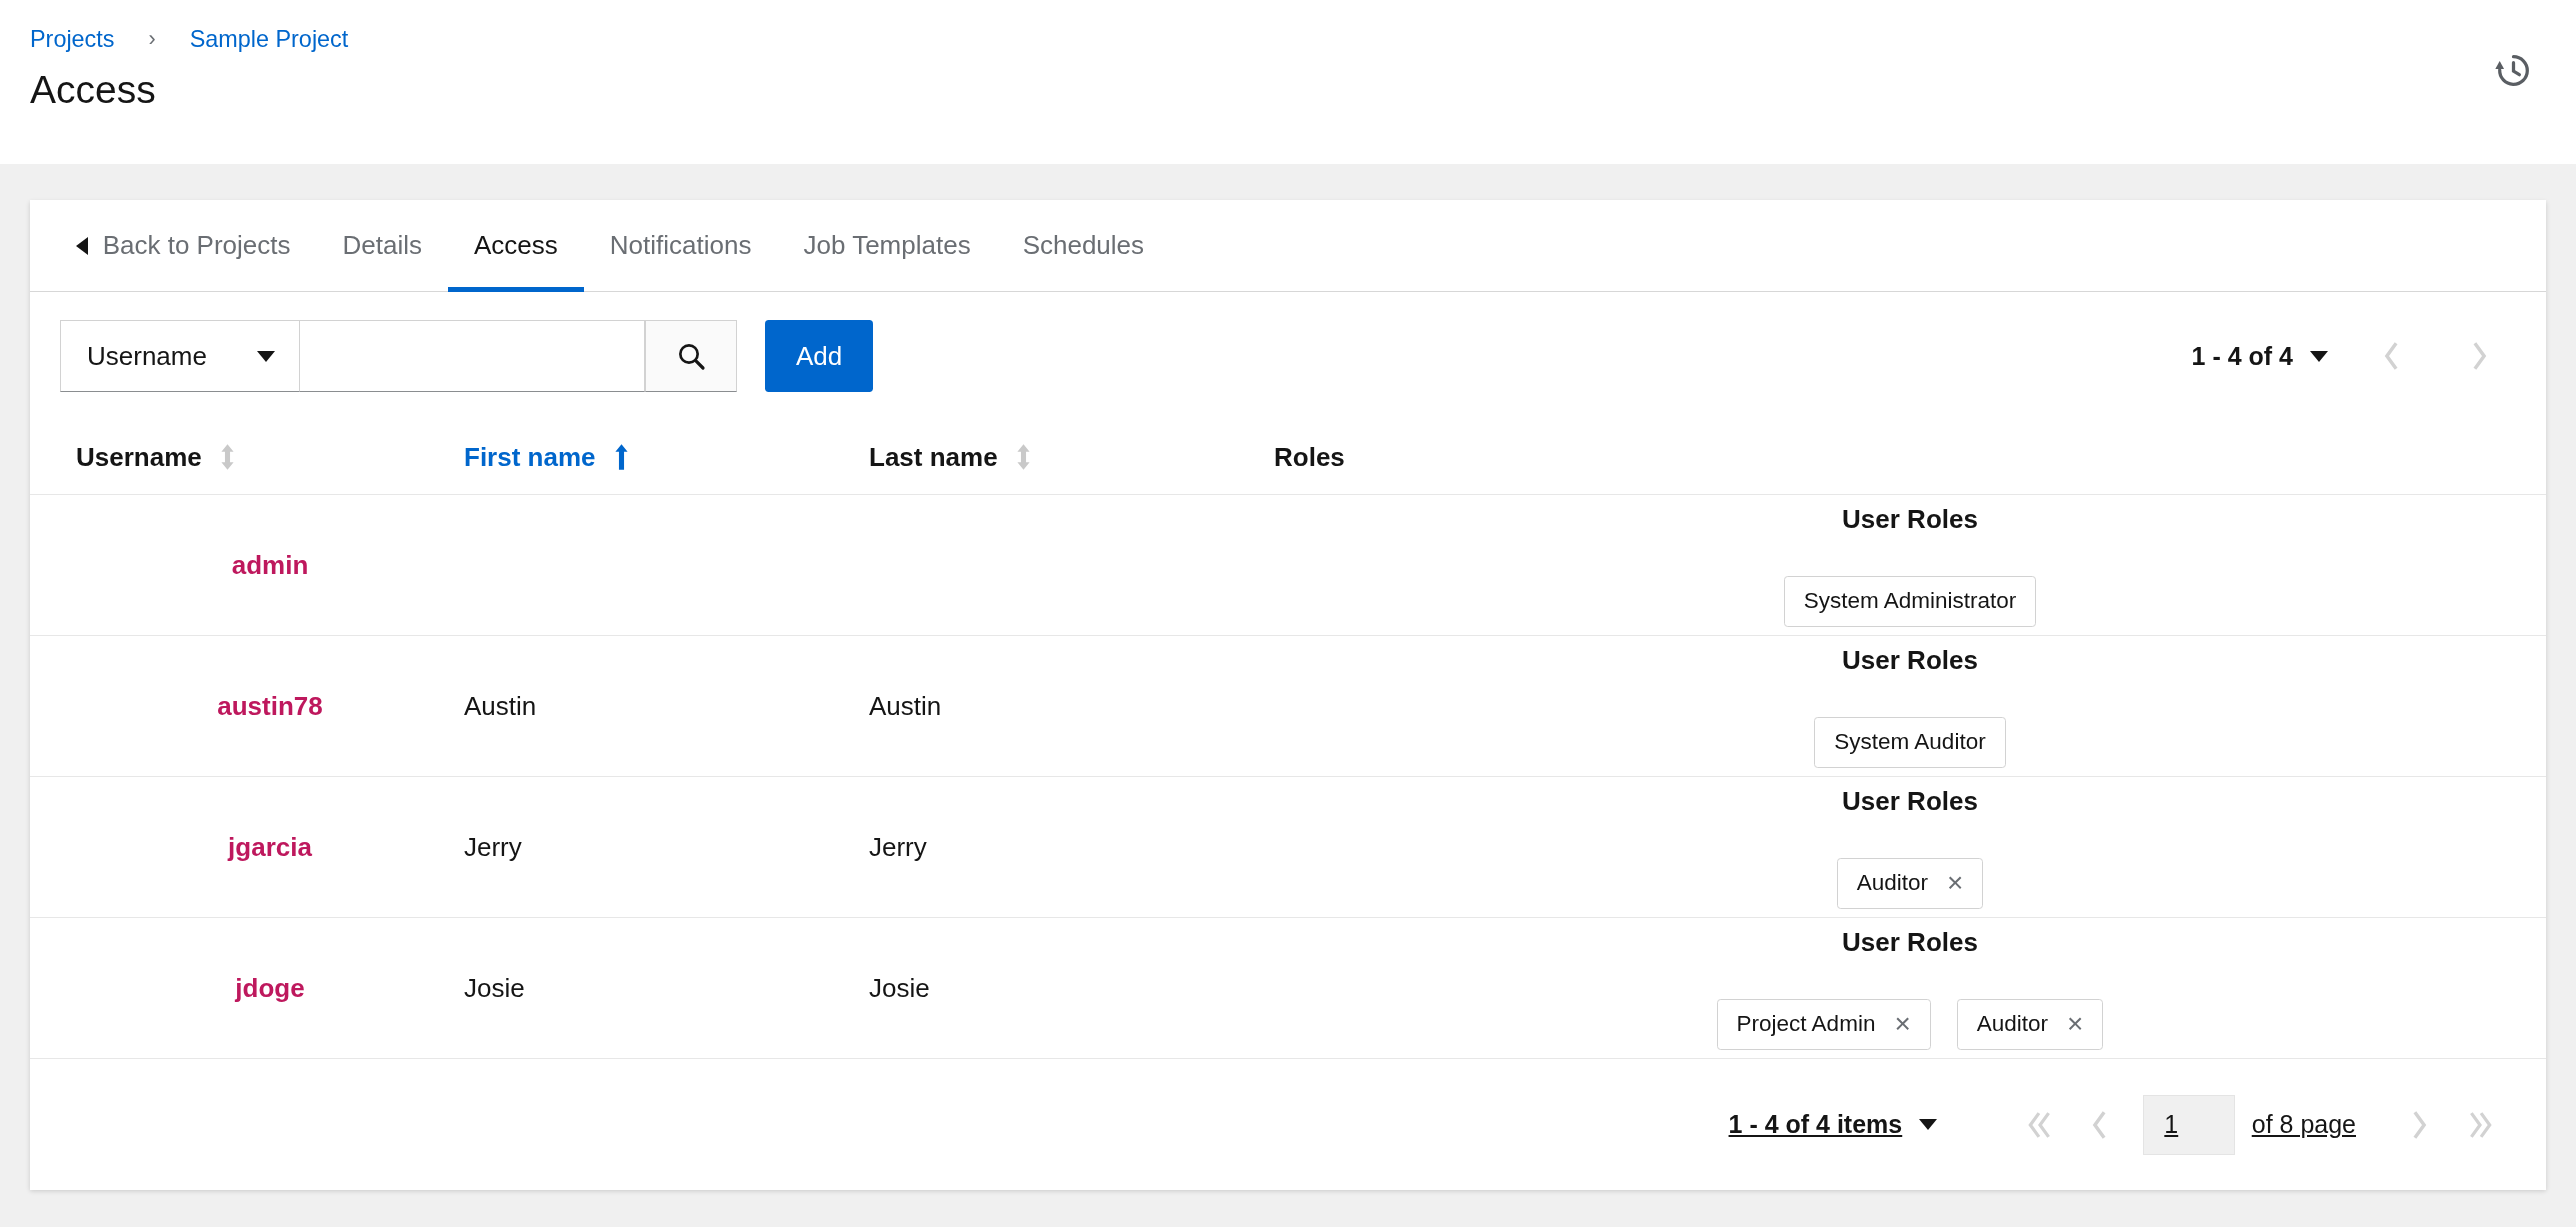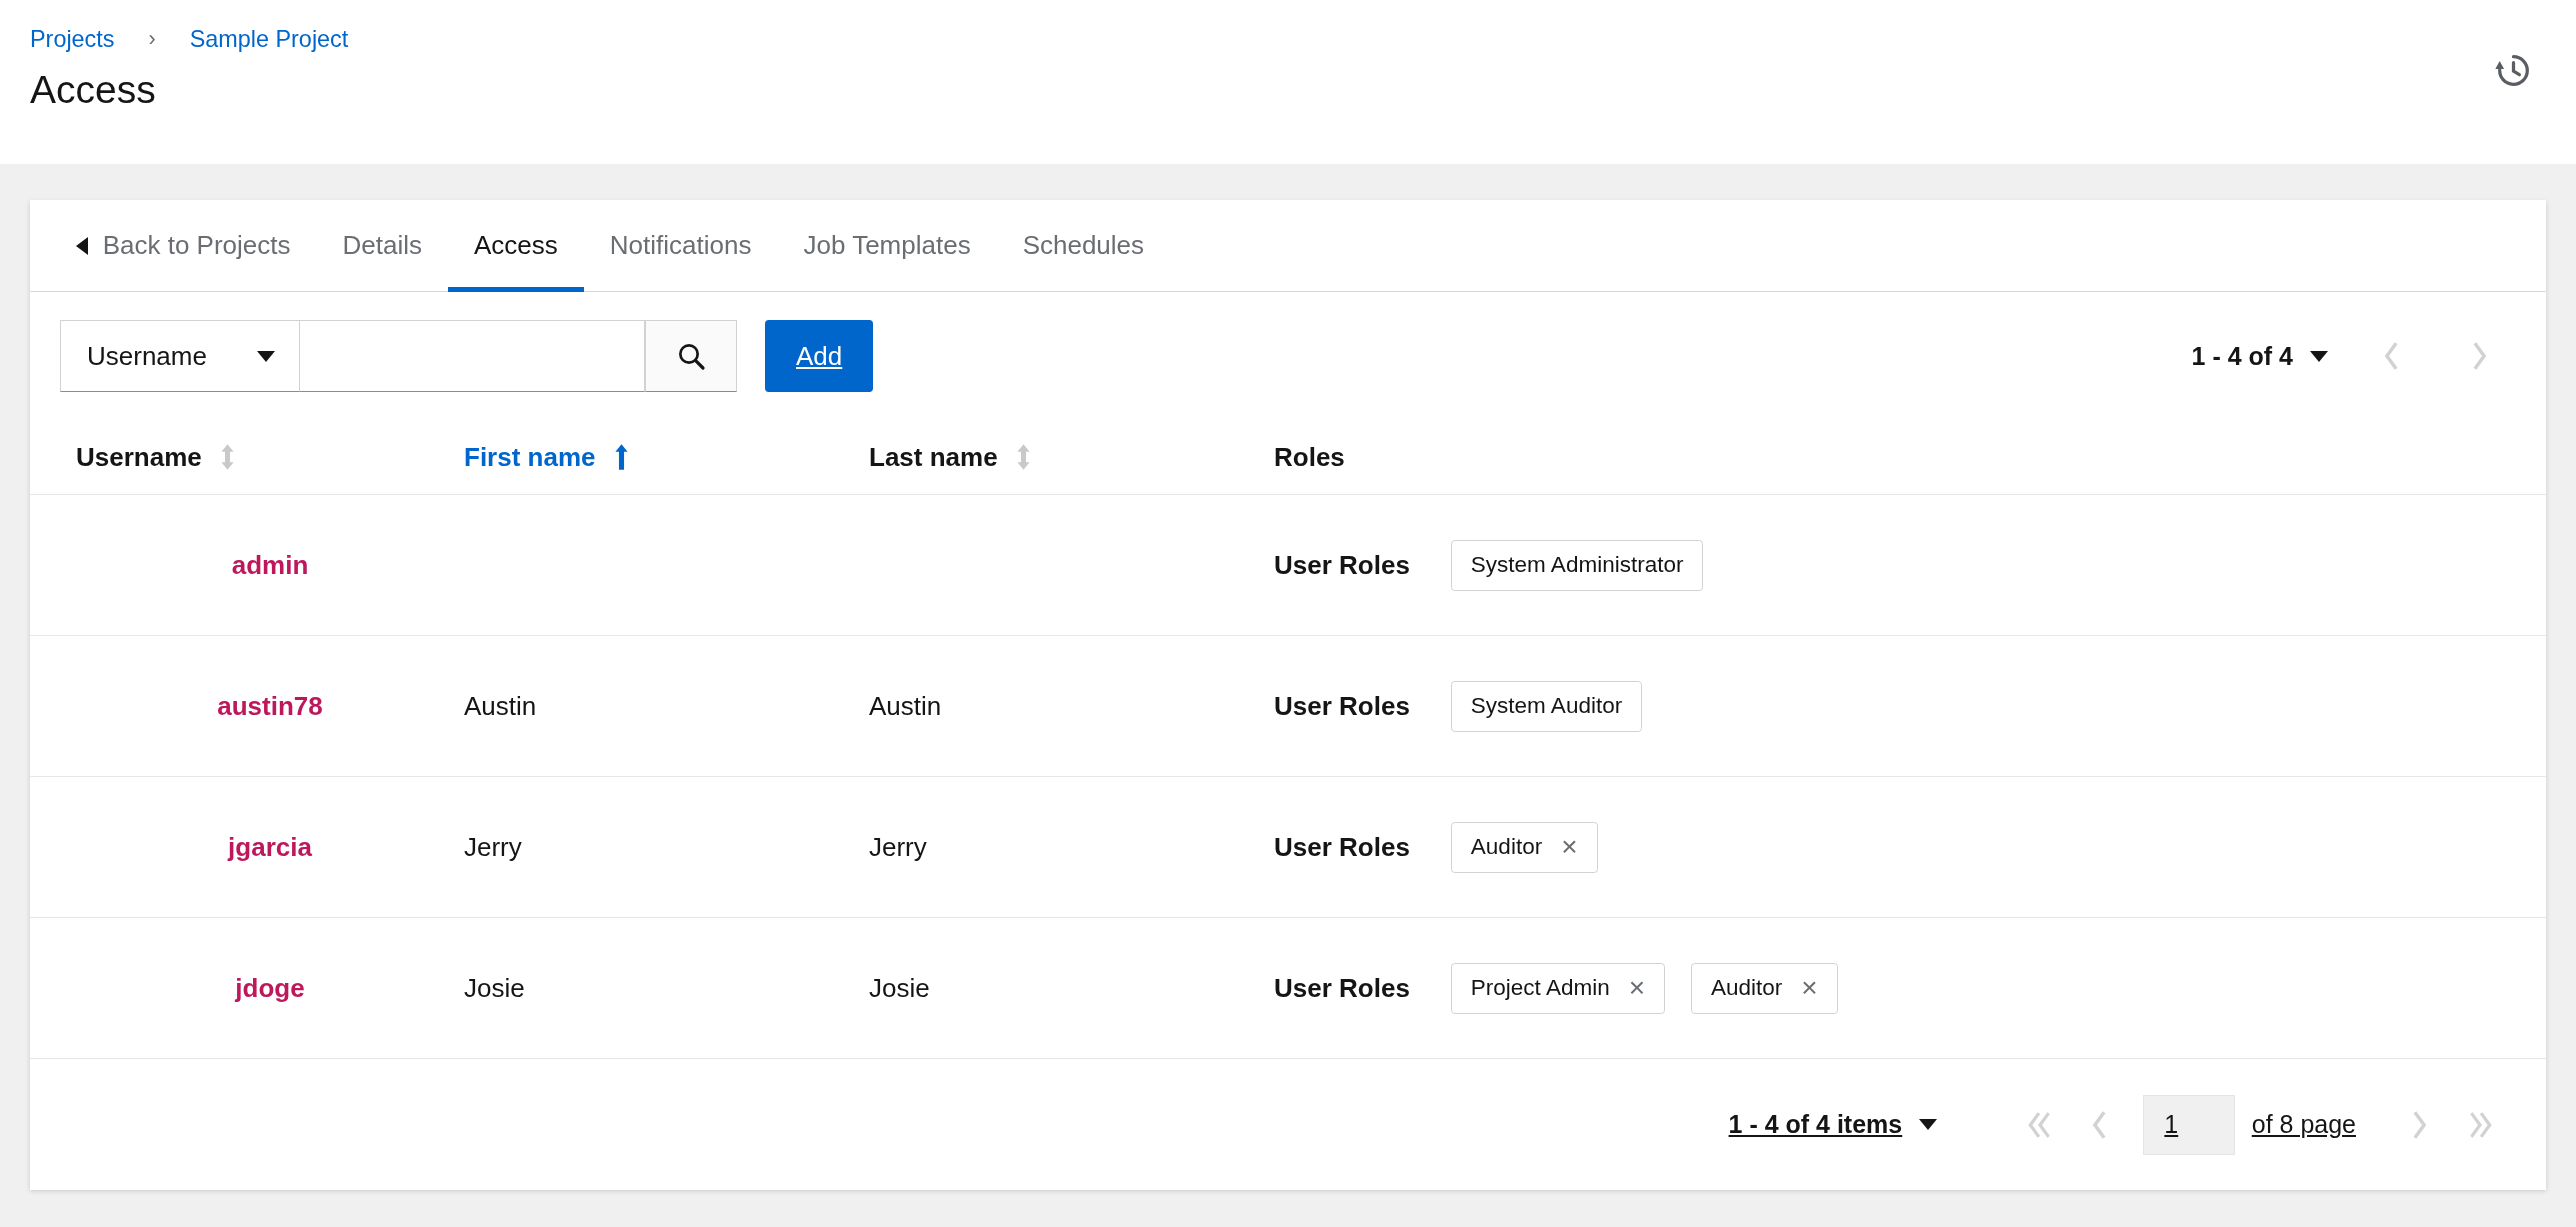--- a/index.html
+++ b/index.html
@@ -28,38 +28,38 @@
   .tab.active { color:#151515; }
   .tab.active::after { content:""; position:absolute; left:0; right:0; bottom:-0.9px; height:4.7px; background:#0066cc; }
   .back-arrow { width:0; height:0; border-top:9.4px solid transparent; border-bottom:9.4px solid transparent; border-right:12px solid #151515; }
 
   
   .toolbar { display:flex; align-items:center; padding:28px 46px 28px 30px; }
   .ctl { height:72px; background:#ffffff; border:0.9px solid #d2d2d2; border-bottom-color:#8a8d90; font-size:26px; color:#151515; }
   .select-toggle { display:flex; align-items:center; gap:32px; padding:0 24px 0 26px; min-width:240px; cursor:pointer; justify-content:space-between; }
   .search-input { width:345px; border-left:none; padding:0 19px; outline:none; }
   .search-btn { width:92px; display:flex; align-items:center; justify-content:center; background:#fafafa; cursor:pointer; }
-  .add-btn { margin-left:28px; height:72px; padding:0 31px; font-size:26px; background:#0066cc; color:#ffffff; border:none; border-radius:3.7px; cursor:pointer;text-decoration:underline; }
+  .add-btn { margin-left:28px; height:72px; padding:0 31px; font-size:26px; background:#0066cc; color:#ffffff; border:none; border-radius:3.7px; cursor:pointer; }
   .caret { width:0; height:0; border-left:9.4px solid transparent; border-right:9.4px solid transparent; border-top:11.2px solid #151515; display:inline-block; }
   .toolbar-pager { margin-left:auto; display:flex; align-items:center; }
   .pager-summary { font-size:25px; font-weight:600; }
   .toolbar-pager .caret { margin-left:17px; }
   .pg-btn { width:41px; height:41px; display:flex; align-items:center; justify-content:center; background:none; border:none; padding:0; cursor:default; }
   .toolbar-pager .pg-prev { margin-left:43px; }
   .toolbar-pager .pg-next { margin-left:47px; }
 
   
   .grid-row { display:grid; grid-template-columns:388px 405px 405px 1fr; align-items:center; padding-left:46px; }
   .table-head { height:75px; border-bottom:0.9px solid #e7e7e7; }
   .th { display:flex; align-items:center; gap:17px; background:none; border:none; padding:0;
         font-size:26px; font-weight:700; color:#151515; cursor:pointer; font-family:inherit; }
   .th.sorted { color:#0066cc; }
   .row { height:141px; border-bottom:0.9px solid #e7e7e7; font-size:26px; }
   .user-link { color:#be185d; font-weight:700; font-size:26px; text-decoration:none; cursor:pointer;text-align:center; }
-  .roles { display:flex; align-items:center; gap:41px; }
+  .roles { display:flex; align-items:center; gap:41px;flex-direction:column; }
   .roles-label { font-weight:700; font-size:26px; }
   .chips { display:flex; gap:26px; }
   .chip { display:inline-flex; align-items:center; gap:19px; height:51px; padding:0 19px;
           background:#ffffff; border:0.9px solid #d2d2d2; border-radius:3.7px; font-size:22.5px; color:#151515; }
   .chip-close { background:none; border:none; padding:0; font-size:28px; line-height:1; color:#6a6e73; cursor:pointer; }
 
   
   .card-footer { display:flex; align-items:center; justify-content:flex-end; height:131px; padding-right:46px;text-decoration:underline; }
   .footer-summary { font-size:25px; font-weight:600; }
   .card-footer .caret { margin-left:17px; }

